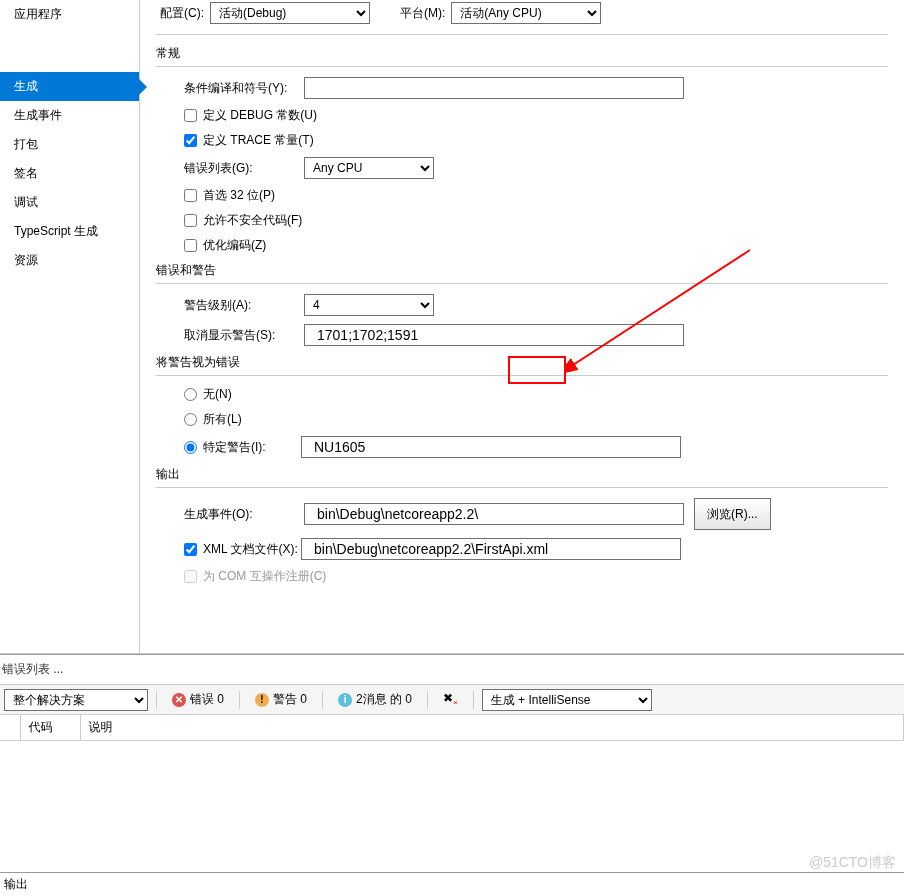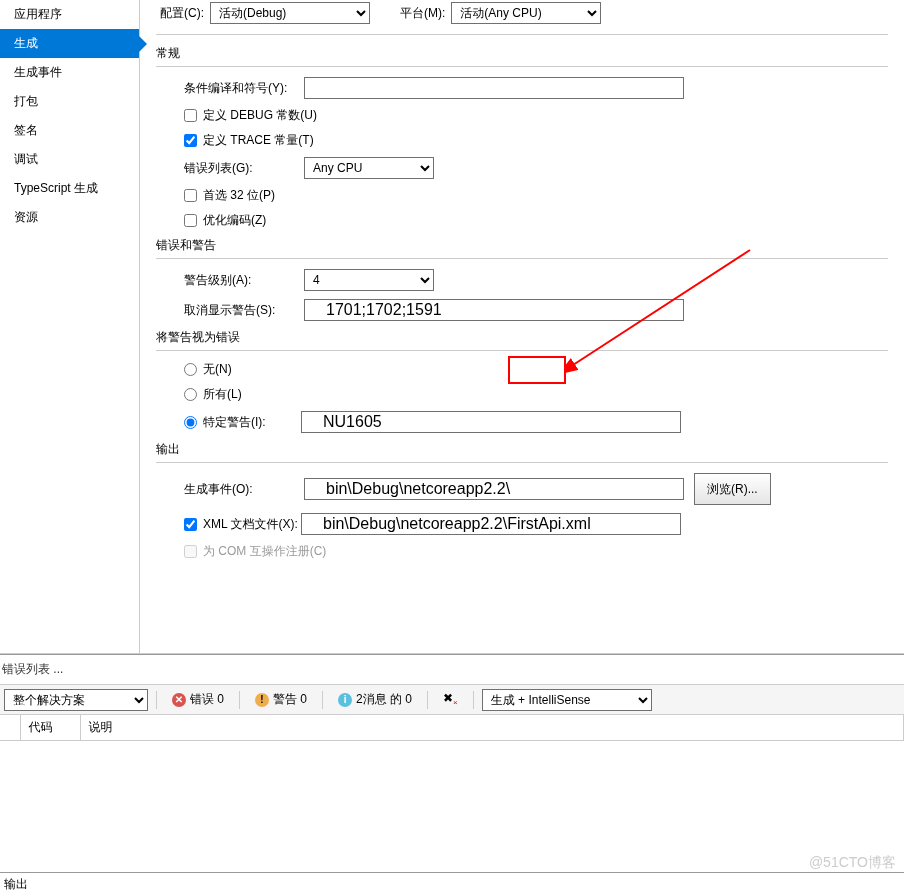--- a/index.html
+++ b/index.html
@@ -1,30 +1,30 @@
 <!DOCTYPE html>
 <html><head>
 <meta charset="utf-8">
 <style>
 * { box-sizing: border-box; margin: 0; padding: 0; font-family: "Microsoft YaHei", "Segoe UI", sans-serif; font-size: 12px; }
 body { background: #fff; color: #000; width: 904px; height: 896px; overflow: hidden; position: relative; }
 .main-layout { display: flex; height: 654px; border-bottom: 1px solid #ccc; }
 .sidebar { width: 140px; background: #fff; border-right: 1px solid #ccc; padding-top: 0; }
 .sidebar-item { padding: 6px 14px; cursor: pointer; color: #000; }
-.sidebar-item.active { background: #0078d7; color: #fff; position: relative; }
+.sidebar-item.active { background: #0078d7; color: #fff; position: relative; margin-top: 43px; }
 .sidebar-item.active::after { content: ""; position: absolute; right: -8px; top: 50%; margin-top: -8px; border-left: 8px solid #0078d7; border-top: 8px solid transparent; border-bottom: 8px solid transparent; }
 .content { flex: 1; padding: 0 16px 10px 16px; overflow-y: auto; position: relative; }
 .top-row { display: flex; align-items: center; gap: 6px; padding: 2px 0 10px 0; border-bottom: 1px solid #ccc; margin-bottom: 10px; }
 .top-row label { margin-left: 4px; }
 select { height: 22px; border: 1px solid #707070; background: #fff; padding: 0 4px; }
 .section-title { font-size: 12px; margin: 8px 0 4px 0; }
 .section-hr { border: none; border-top: 1px solid #ccc; margin-bottom: 10px; }
 .form-row { display: flex; align-items: center; margin: 8px 0 8px 28px; min-height: 22px; }
 .form-label { width: 120px; }
-input[type="text"] { height: 22px; border: 1px solid #707070; padding: 2px 21px; font-size: 16px; }
+input[type="text"] { height: 22px; border: 1px solid #707070; padding: 2px 12px; font-size: 14px; }
 input[type="checkbox"], input[type="radio"] { margin-right: 6px; vertical-align: middle; }
 .check-row { display:flex; align-items:center; margin: 8px 0 8px 28px; }
 .btn { height: 32px; border: 1px solid #707070; background: linear-gradient(#fff,#e5e5e5); padding: 0 12px; cursor: pointer; }
 .highlight-box { position: absolute; border: 2px solid red; width: 58px; height: 28px; left: 368px; top: 356px; pointer-events: none; }
 .arrow-svg { position: absolute; left: 425px; top: 245px; pointer-events: none; }
 .disabled-label { color: #9a9a9a; }
 .error-panel { border-top: 1px solid #999; padding: 4px 0 0 0; }
 .error-header { padding: 2px 4px 6px 2px; color: #333; }
 .error-toolbar { display: flex; align-items: center; gap: 8px; padding: 3px 4px; border-top: 1px solid #ccc; border-bottom: 1px solid #ccc; background: #f5f5f5; }
 .error-toolbar select { height: 22px; }
@@ -78,20 +78,24 @@
       <input type="checkbox" checked="" style="">
       <span>定义 TRACE 常量(T)</span>
     </div>
     <div class="form-row">
       <span class="form-label">错误列表(G):</span>
       <select style="width:130px;"><option>Any CPU</option></select>
     </div>
     <div class="check-row">
       <input type="checkbox" style="">
       <span>首选 32 位(P)</span>
+    </div>
+    <div class="check-row">
+      <input type="checkbox" style="">
+      <span>允许不安全代码(F)</span>
     </div>
     <div class="check-row">
       <input type="checkbox" style="">
       <span>优化编码(Z)</span>
     </div>
 
     <div class="section-title">错误和警告</div>
     <hr class="section-hr">
 
     <div class="form-row">

